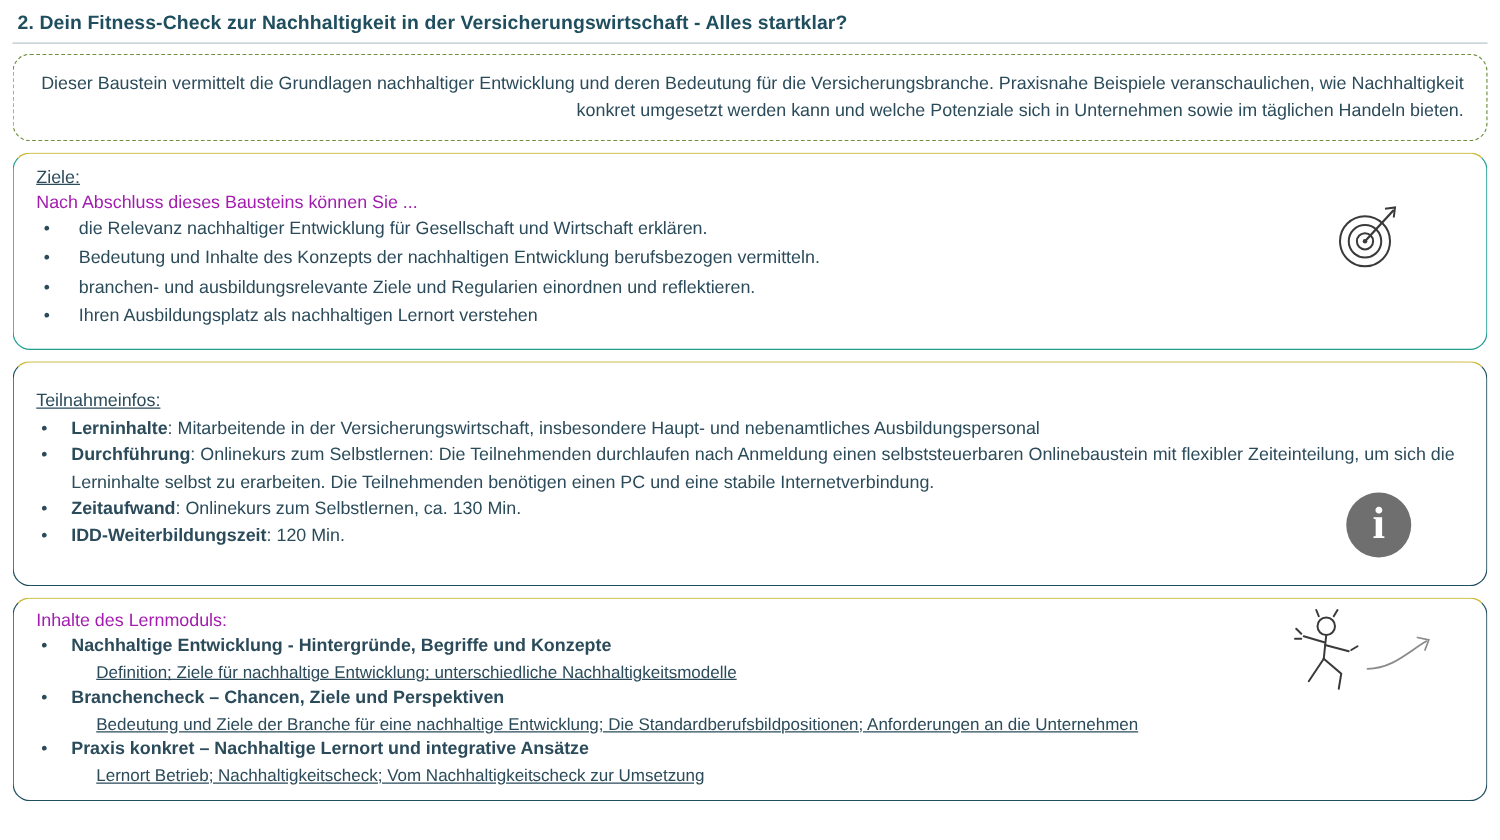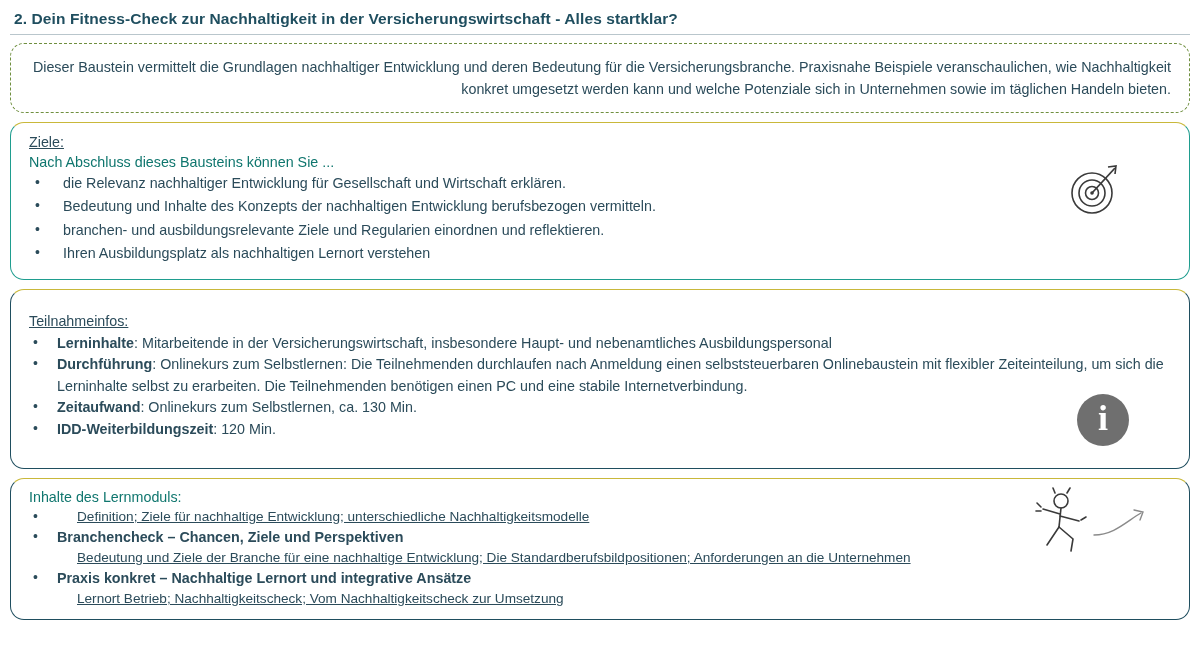--- a/index.html
+++ b/index.html
@@ -78,21 +78,21 @@
 
   .section-label {
     font-size: 14.3px;
     color: #2b4b5a;
     text-decoration: underline;
     margin: 0 0 4px 0;
     display: inline-block;
   }
   .lead {
     font-size: 14.3px;
-    color: #0f766e;
+    color: #a21caf;
     margin: 0 0 2px 0;
   }
 
   ul.bullets {
     list-style: none;
     margin: 0;
     padding: 0;
   }
   ul.bullets > li {
     position: relative;
@@ -199,20 +199,21 @@
       <div class="info-circle">
         <span>i</span>
       </div>
     </div>
   </div>
 
   <div class="box box-content">
     <div class="lead">Inhalte des Lernmoduls:</div>
     <ul class="bullets tight">
       <li>
+        <span class="b">Nachhaltige Entwicklung - Hintergründe, Begriffe und Konzepte</span>
         <span class="subline">Definition;  Ziele für nachhaltige Entwicklung; unterschiedliche Nachhaltigkeitsmodelle</span>
       </li>
       <li>
         <span class="b">Branchencheck – Chancen, Ziele und Perspektiven</span>
         <span class="subline">Bedeutung und Ziele der Branche für eine nachhaltige Entwicklung; Die Standardberufsbildpositionen; Anforderungen an die Unternehmen</span>
       </li>
       <li>
         <span class="b">Praxis konkret – Nachhaltige Lernort und integrative Ansätze</span>
         <span class="subline">Lernort Betrieb; Nachhaltigkeitscheck; Vom Nachhaltigkeitscheck zur Umsetzung</span>
       </li>

